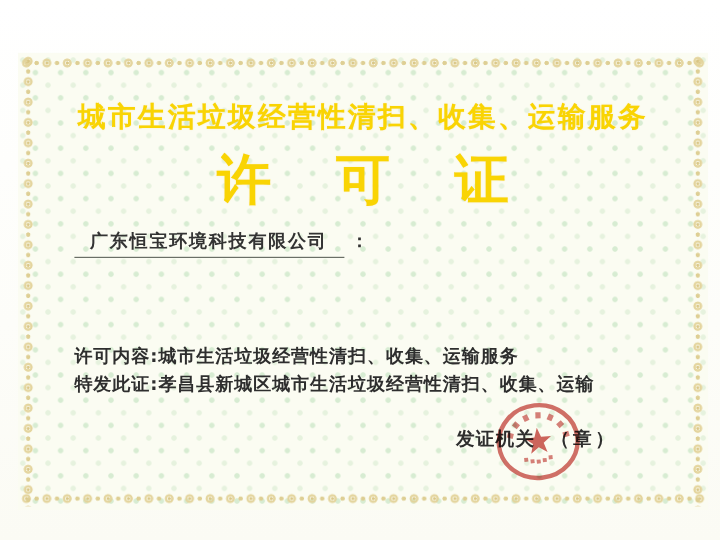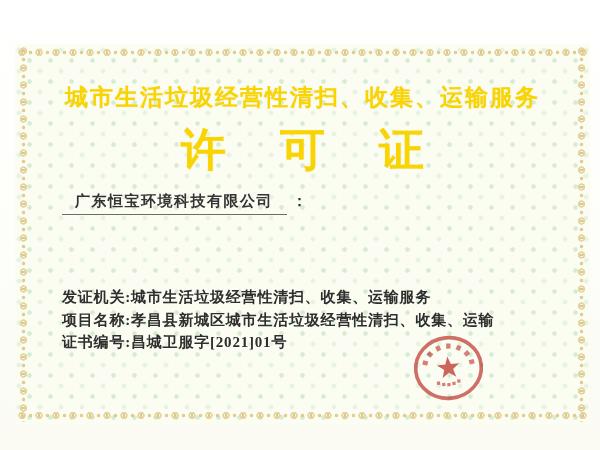--- a/index.html
+++ b/index.html
@@ -31,21 +31,21 @@
   .bv{
     width:13px;top:2px;bottom:3px;
     background-image:
       radial-gradient(circle at 6.5px 5px, rgba(0,0,0,0) 1.6px, #e3d39a 2px 3.4px, rgba(0,0,0,0) 4px),
       radial-gradient(circle at 6.5px 5px, #d9c583 1.1px, rgba(0,0,0,0) 1.5px),
       radial-gradient(circle at 6.5px 13.5px, #ddcd90 1.6px, rgba(0,0,0,0) 2.1px);
     background-size:13px 17px;
   }
   .bv.left{left:2px;} .bv.right{right:2px;}
 
-  .content{position:absolute;inset:0;font-family:Liberation Serif, serif;}
+  .content{position:absolute;inset:0;}
   .t1{
     position:absolute;top:40px;left:0;width:100%;text-align:center;
     font-size:23px;line-height:28px;font-weight:bold;letter-spacing:2px;
     color:var(--title-gold,#f9d403);
     text-shadow:0 0 1px rgba(240,180,0,.35);
   }
   .t2{
     position:absolute;top:80px;left:0;width:100%;
     display:flex;justify-content:center;
   }
@@ -100,30 +100,30 @@
       <span>许可证</span>
     </div>
 
     <div class="company-row">
       <span class="uname">广东恒宝环境科技有限公司</span><span class="colon">：</span>
     </div>
 
 
     <div class="fields">
       <div class="frow">
-        <span>发证机关:</span><span>城市生活垃圾经营性清扫、收集、运输服务</span>
+        <span>许可内容:</span><span>城市生活垃圾经营性清扫、收集、运输服务</span>
       </div>
       <div class="frow">
-        <span>项目名称:</span><span>孝昌县新城区城市生活垃圾经营性清扫、收集、运输</span>
-      </div>
-      <div class="frow">
-        <span>证书编号:</span><span>昌城卫服字[2021]01号</span>
+        <span>特发此证:</span><span>孝昌县新城区城市生活垃圾经营性清扫、收集、运输</span>
       </div>
     </div>
 
+    <div class="issuer">
+      <span>发证机关</span><span class="zhang">（章）</span>
+    </div>
 
 
     <svg class="seal" viewBox="0 0 100 92">
       <ellipse cx="50" cy="46" rx="45" ry="41.5" fill="none" style="stroke:var(--seal-red,#c9514b)" stroke-width="5" opacity="0.82"></ellipse>
       <polygon points="50,30 53.8,40.8 65.2,41.1 56.1,48 59.4,58.9 50,52.4 40.6,58.9 43.9,48 34.8,41.1 46.2,40.8" style="fill:var(--seal-red,#c9514b)" opacity="0.88"></polygon>
       <g style="fill:var(--seal-red,#c9514b)" opacity="0.72">
         <rect x="-3" y="-3.5" width="6" height="7" transform="translate(19,36) rotate(-70)"></rect>
         <rect x="-3" y="-3.5" width="6" height="7" transform="translate(26.7,24.8) rotate(-45)"></rect>
         <rect x="-3" y="-3.5" width="6" height="7" transform="translate(38.7,17.8) rotate(-20)"></rect>
         <rect x="-3" y="-3.5" width="6" height="7" transform="translate(52.9,16.1) rotate(5)"></rect>

